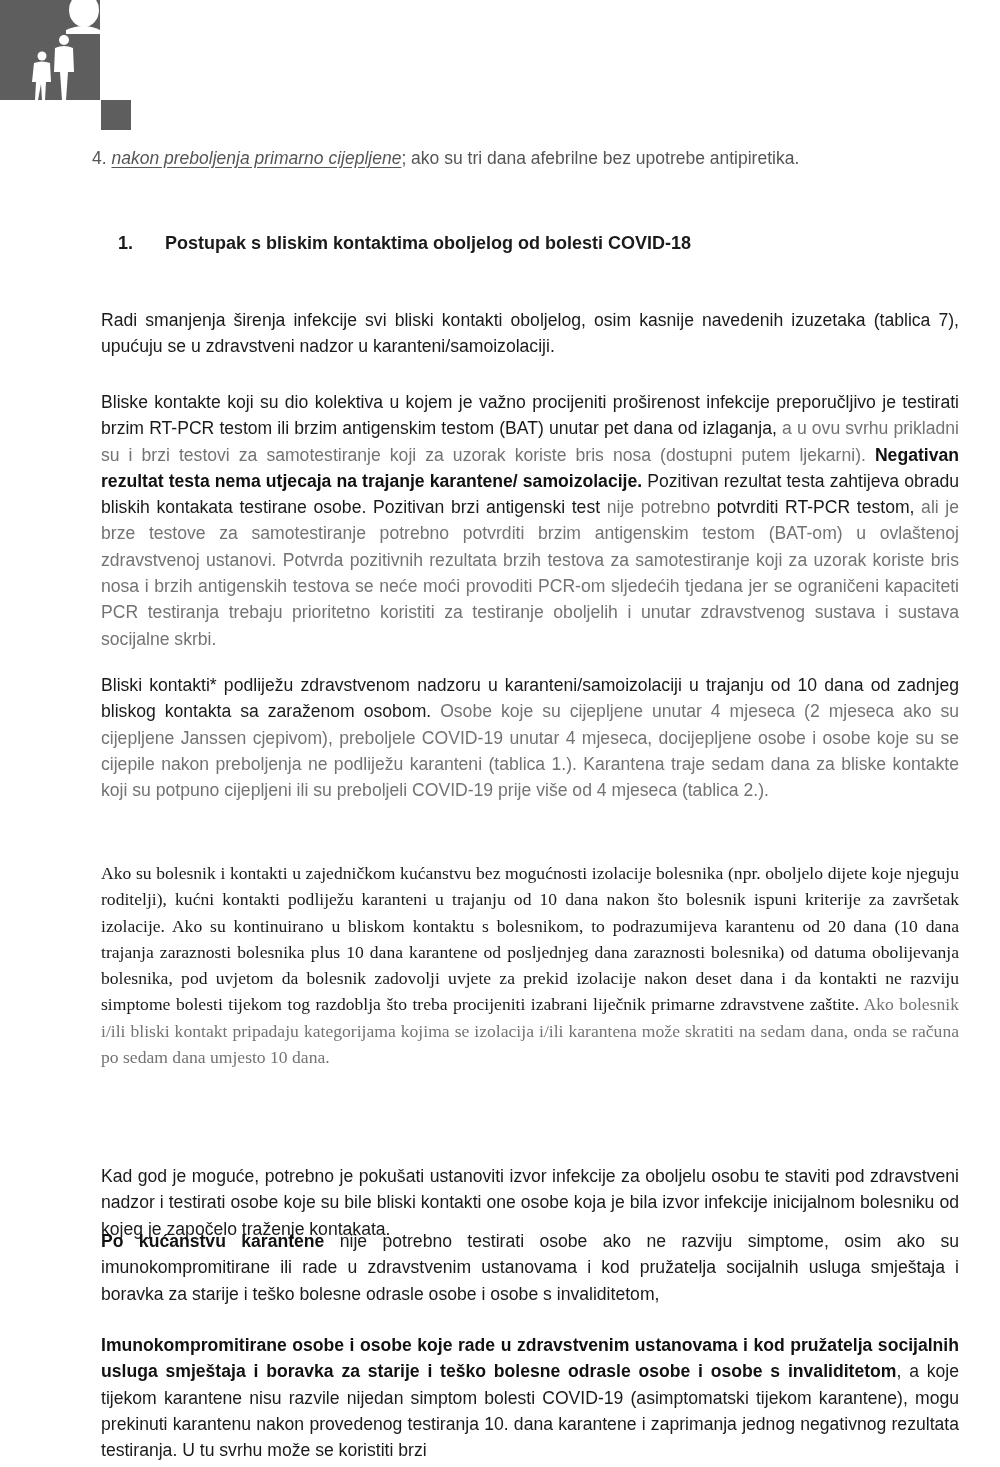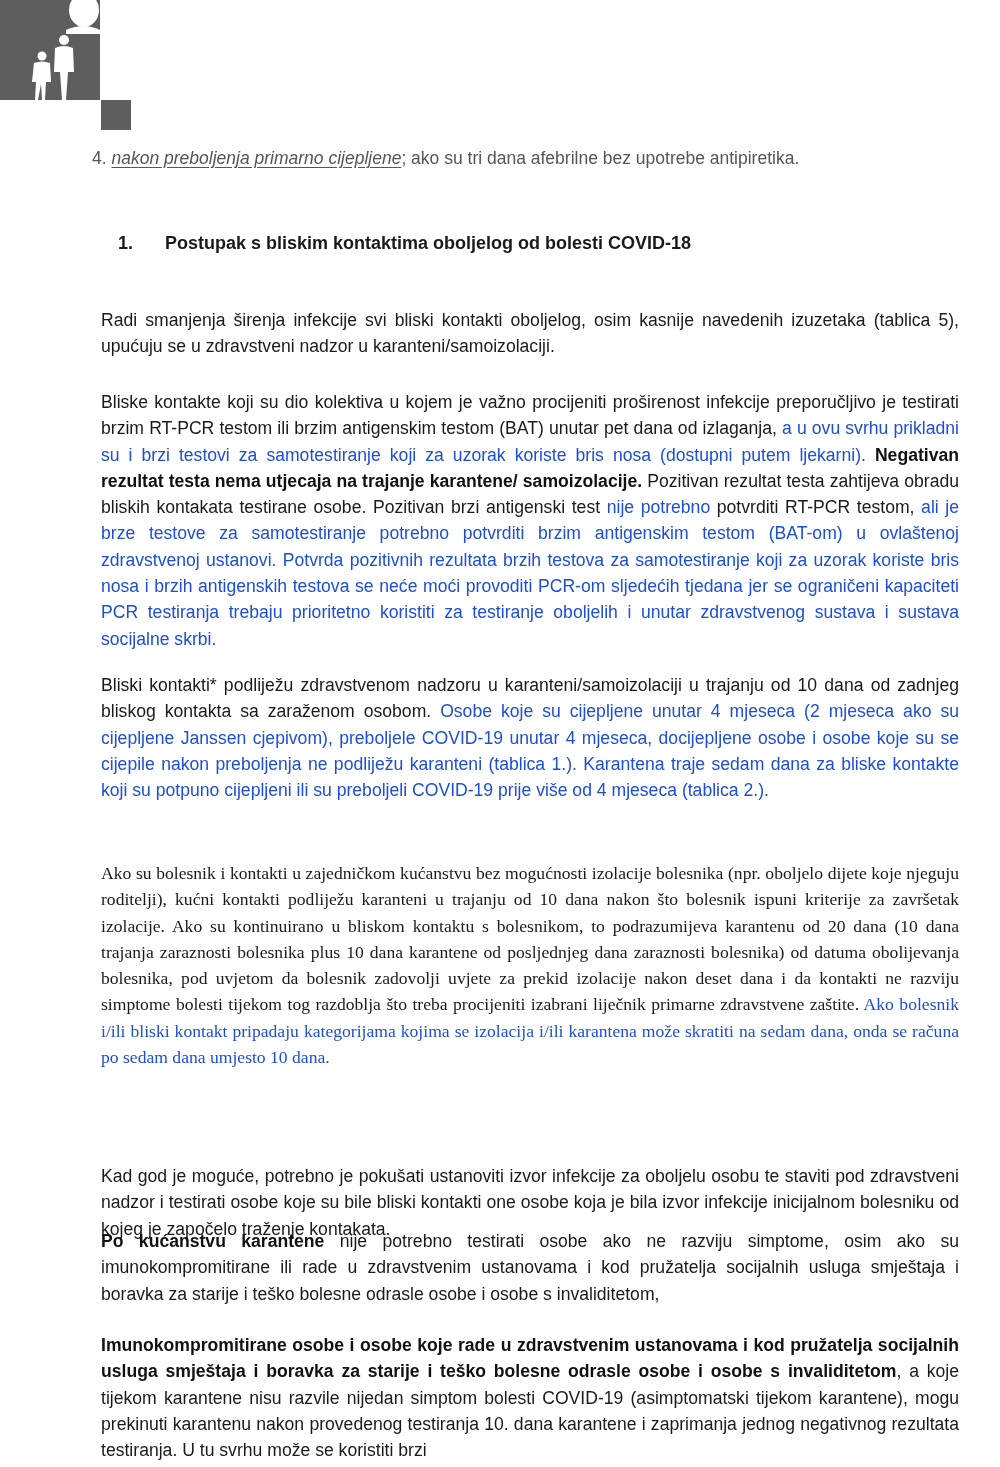--- a/index.html
+++ b/index.html
@@ -14,21 +14,21 @@
   }
   .list-line .u { text-decoration: underline; text-underline-offset: 3px; font-style: italic; }
   .heading {
     position: absolute; left: 118px; top: 233px; font-size: 18px; font-weight: bold; color: #1a1a1a; white-space: nowrap;
   }
   .heading .num { display: inline-block; width: 47px; }
   .para {
     position: absolute; left: 101px; width: 858px;
     font-size: 17.6px; line-height: 26.3px; text-align: justify; color: #1a1a1a;
   }
-  .g { color: #1d4ed8; }
+  .g { color: #737373; }
   .b { font-weight: bold; color: #111; }
   #p1 { top: 307px; }
   #p2 { top: 389px; }
   #p3 { top: 672px; }
   #p4 { top: 860px; font-family: Liberation Serif, serif; }
   #p5 { top: 1123px; margin-top: 40px; }
   #p6 { top: 1228px; }
   #p7 { top: 1332px; }
 </style>
 </head>
@@ -50,21 +50,21 @@
 
 <div class="list-line">
   <span>4.</span>
   <span class="u">nakon preboljenja primarno cijepljene</span><span>; ako su tri dana afebrilne bez upotrebe antipiretika.</span>
 </div>
 
 <div class="heading">
   <span class="num">1.</span><span>Postupak s bliskim kontaktima oboljelog od bolesti COVID-18</span>
 </div>
 
-<div class="para" id="p1">Radi smanjenja širenja infekcije svi bliski kontakti oboljelog, osim kasnije navedenih izuzetaka (tablica 5), upućuju se u zdravstveni nadzor u karanteni/samoizolaciji.</div>
+<div class="para" id="p1">Radi smanjenja širenja infekcije svi bliski kontakti oboljelog, osim kasnije navedenih izuzetaka (tablica 7), upućuju se u zdravstveni nadzor u karanteni/samoizolaciji.</div>
 
 <div class="para" id="p2"><span>Bliske kontakte koji su dio kolektiva u kojem je važno procijeniti proširenost infekcije preporučljivo je testirati brzim RT-PCR testom ili brzim antigenskim testom (BAT) unutar pet dana od izlaganja,</span><span class="g"> a u ovu svrhu prikladni su i brzi testovi za samotestiranje koji za uzorak koriste bris nosa (dostupni putem ljekarni).</span><span class="b"> Negativan rezultat testa nema utjecaja na trajanje karantene/ samoizolacije.</span><span> Pozitivan rezultat testa zahtijeva obradu bliskih kontakata testirane osobe. Pozitivan brzi antigenski test </span><span class="g">nije potrebno</span><span> potvrditi RT-PCR testom,</span><span class="g"> ali je brze testove za samotestiranje potrebno potvrditi brzim antigenskim testom (BAT-om) u ovlaštenoj zdravstvenoj ustanovi. Potvrda pozitivnih rezultata brzih testova za samotestiranje koji za uzorak koriste bris nosa i brzih antigenskih testova se neće moći provoditi PCR-om sljedećih tjedana jer se ograničeni kapaciteti PCR testiranja trebaju prioritetno koristiti za testiranje oboljelih i unutar zdravstvenog sustava i sustava socijalne skrbi.</span></div>
 
 <div class="para" id="p3"><span>Bliski kontakti* podliježu zdravstvenom nadzoru u karanteni/samoizolaciji u trajanju od 10 dana od zadnjeg bliskog kontakta sa zaraženom osobom.</span><span class="g"> Osobe koje su cijepljene unutar 4 mjeseca (2 mjeseca ako su cijepljene Janssen cjepivom), preboljele COVID-19 unutar 4 mjeseca, docijepljene osobe i osobe koje su se cijepile nakon preboljenja ne podliježu karanteni (tablica 1.). Karantena traje sedam dana za bliske kontakte koji su potpuno cijepljeni ili su preboljeli COVID-19 prije više od 4 mjeseca (tablica 2.).</span></div>
 
 <div class="para" id="p4"><span>Ako su bolesnik i kontakti u zajedničkom kućanstvu bez mogućnosti izolacije bolesnika (npr. oboljelo dijete koje njeguju roditelji), kućni kontakti podliježu karanteni u trajanju od 10 dana nakon što bolesnik ispuni kriterije za završetak izolacije. Ako su kontinuirano u bliskom kontaktu s bolesnikom, to podrazumijeva karantenu od 20 dana (10 dana trajanja zaraznosti bolesnika plus 10 dana karantene od posljednjeg dana zaraznosti bolesnika) od datuma obolijevanja bolesnika, pod uvjetom da bolesnik zadovolji uvjete za prekid izolacije nakon deset dana i da kontakti ne razviju simptome bolesti tijekom tog razdoblja što treba procijeniti izabrani liječnik primarne zdravstvene zaštite.</span><span class="g"> Ako bolesnik i/ili bliski kontakt pripadaju kategorijama kojima se izolacija i/ili karantena može skratiti na sedam dana, onda se računa po sedam dana umjesto 10 dana.</span></div>
 
 <div class="para" id="p5">Kad god je moguće, potrebno je pokušati ustanoviti izvor infekcije za oboljelu osobu te staviti pod zdravstveni nadzor i testirati osobe koje su bile bliski kontakti one osobe koja je bila izvor infekcije inicijalnom bolesniku od kojeg je započelo traženje kontakata.</div>
 
 <div class="para" id="p6"><span class="b">Po kućanstvu karantene</span><span> nije potrebno testirati osobe ako ne razviju simptome, osim ako su imunokompromitirane ili rade u zdravstvenim ustanovama i kod pružatelja socijalnih usluga smještaja i boravka za starije i teško bolesne odrasle osobe i osobe s invaliditetom,</span></div>

